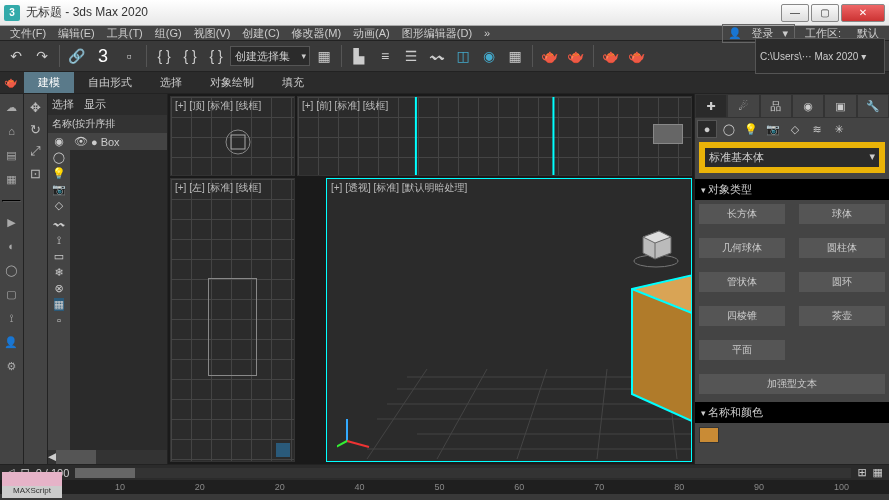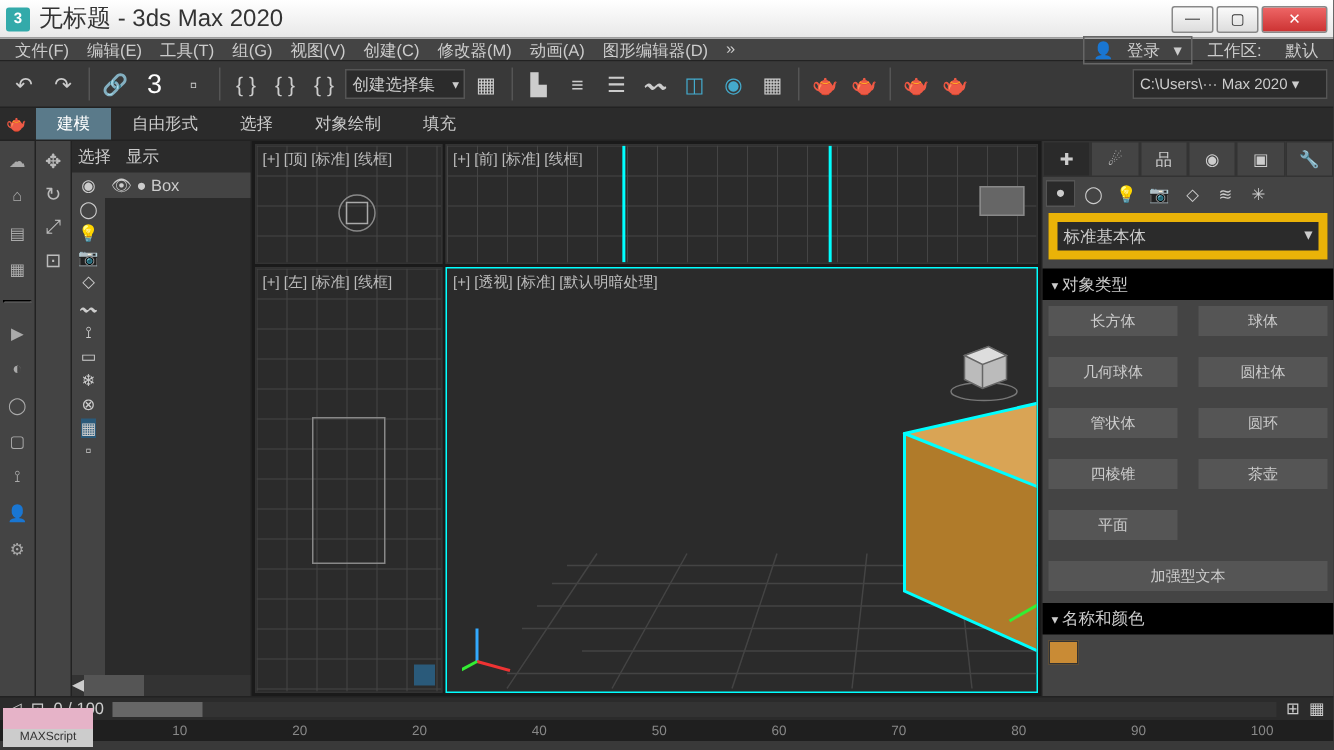--- a/index.html
+++ b/index.html
@@ -5,36 +5,36 @@
   :root{
     --bg:#393939; --bg-dark:#2b2b2b; --bg-darker:#1f1f1f; --bg-panel:#444444;
     --text:#cccccc; --text-dim:#999999; --accent:#2b9fca; --cyan:#00ffff;
     --orange:#c98b35; --border:#555; --titlebar:#ffffff; --red:#cc3b21;
   }
   *{box-sizing:border-box;font-family:"Microsoft YaHei",SimSun,Arial,sans-serif;}
   body{margin:0;width:889px;height:500px;background:var(--bg);color:var(--text);font-size:11px;overflow:hidden;position:relative;}
   
   .win-title{height:26px;background:linear-gradient(#fff,#e8e8e8);display:flex;align-items:center;padding:0 4px;border-bottom:1px solid #aaa;}
   .win-title .logo{width:16px;height:16px;background:#3aa;margin-right:6px;display:flex;align-items:center;justify-content:center;color:#fff;font-weight:bold;font-size:10px;border-radius:2px;}
-  .win-title .title{color:#333;font-size:16px;}
+  .win-title .title{color:#333;font-size:12px;}
   .win-btns{margin-left:auto;display:flex;}
   .win-btn{width:28px;height:18px;border:1px solid #888;background:linear-gradient(#fafafa,#ddd);margin-left:2px;display:flex;align-items:center;justify-content:center;border-radius:2px;font-size:10px;color:#333;}
   .win-btn.close{background:linear-gradient(#e66,#c33);color:#fff;width:44px;}
   
   .menubar{height:15px;background:var(--bg-panel);display:flex;align-items:center;padding:0 4px;border-bottom:1px solid #222;}
   .menubar span{padding:0 6px;cursor:default;}
   .menubar .right{margin-left:auto;display:flex;align-items:center;gap:4px;}
   .menubar .login{border:1px solid #666;padding:1px 6px;display:flex;align-items:center;gap:3px;}
   
   .toolbar{height:31px;background:var(--bg);display:flex;align-items:center;padding:0 4px;gap:2px;border-bottom:1px solid #222;}
   .tb-btn{min-width:24px;height:24px;display:flex;align-items:center;justify-content:center;border:1px solid transparent;color:#ccc;font-size:14px;}
   .tb-sep{width:1px;height:22px;background:#555;margin:0 3px;}
   .tb-drop{background:var(--bg-dark);border:1px solid #555;height:20px;padding:0 14px 0 4px;display:flex;align-items:center;position:relative;min-width:80px;}
   .tb-drop::after{content:"▾";position:absolute;right:3px;font-size:9px;}
-  .tb-path{margin-left:auto;background:var(--bg-dark);border:1px solid #555;height:20px;padding:0 4px;display:flex;align-items:center;font-size:10px;min-width:130px;}
+  .tb-path{margin-left:auto;background:var(--bg-dark);border:1px solid #555;height:36px;padding:0 4px;display:flex;align-items:center;font-size:10px;min-width:130px;}
   
   .ribbon{height:22px;background:var(--bg-dark);display:flex;align-items:center;padding-left:24px;border-bottom:1px solid #222;}
   .rib-tab{padding:3px 14px;color:#ccc;}
   .rib-tab.active{background:#5a7a8a;color:#fff;}
   
   .main{display:flex;height:370px;}
   .vt-left{width:24px;background:var(--bg-panel);display:flex;flex-direction:column;align-items:center;padding-top:4px;gap:6px;border-right:1px solid #222;}
   .vt-left i{width:18px;height:18px;display:flex;align-items:center;justify-content:center;color:#aaa;font-style:normal;}
   .vt-left2{width:24px;background:var(--bg-panel);display:flex;flex-direction:column;align-items:center;padding-top:4px;gap:4px;border-right:1px solid #222;}
   .vt-left2 i{width:18px;height:18px;font-style:normal;color:#bbb;display:flex;align-items:center;justify-content:center;font-size:13px;}
@@ -44,21 +44,21 @@
   .scene-ex .name-hdr{background:#333;padding:2px 4px;font-size:10px;}
   .scene-ex .item{display:flex;align-items:center;gap:3px;padding:2px 4px;background:#444;}
   .scene-ex .tools{width:22px;background:var(--bg-panel);display:flex;flex-direction:column;align-items:center;gap:3px;padding-top:2px;}
   .scene-body{display:flex;flex:1;}
   .scene-list{flex:1;}
   .scene-ex .sc{height:14px;background:#333;margin-top:auto;display:flex;}
   .scene-ex .sc-thumb{width:40px;background:#555;}
   
   .viewports{flex:1;background:#1a1a1a;position:relative;display:grid;grid-template-columns:125px 1fr;grid-template-rows:80px 1fr;gap:2px;padding:2px;}
   .vp{background:var(--bg-dark);position:relative;overflow:hidden;border:1px solid #333;}
-  .vp.active{border:1px solid var(--cyan);}
+  .vp.active{border:1px solid var(--cyan);margin-left:29px;}
   .vp-label{position:absolute;top:2px;left:4px;font-size:10px;color:#bbb;z-index:3;}
   .vp-grid{position:absolute;inset:0;background-image:linear-gradient(#444 1px,transparent 1px),linear-gradient(90deg,#444 1px,transparent 1px);background-size:20px 20px;}
   .wire-box{position:absolute;border:1px solid #888;}
   .vp-left .wire-box{left:30%;top:35%;width:40%;height:35%;}
   
   .cube{position:absolute;left:270px;top:55px;width:260px;height:210px;transform-style:preserve-3d;}
   .sel-outline{stroke:var(--cyan);stroke-width:2;fill:none;}
   .viewcube{position:absolute;right:10px;top:40px;width:50px;height:50px;}
   .gizmo{position:absolute;left:10px;bottom:10px;}
   
@@ -184,20 +184,21 @@
     <i>↻</i>
     <i>⤢</i>
     <i>⊡</i>
   </div>
 
   <div class="scene-ex">
     <div class="hdr">
       <span>选择</span>
       <span>显示</span>
     </div>
+    <div class="name-hdr">名称(按升序排</div>
     <div class="scene-body">
       <div class="tools">
         <i style="font-style:normal">◉</i>
         <i style="font-style:normal">◯</i>
         <i style="font-style:normal">💡</i>
         <i style="font-style:normal">📷</i>
         <i style="font-style:normal">◇</i>
         <i style="font-style:normal">〰</i>
         <i style="font-style:normal">⟟</i>
         <i style="font-style:normal">▭</i>

